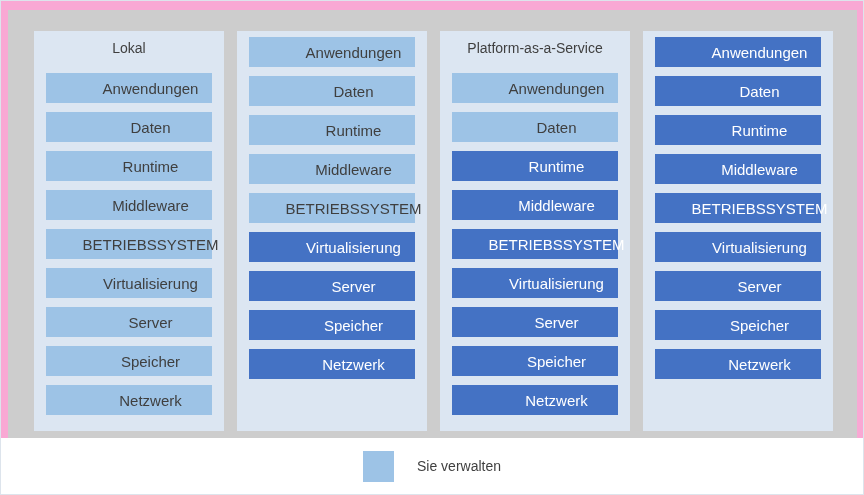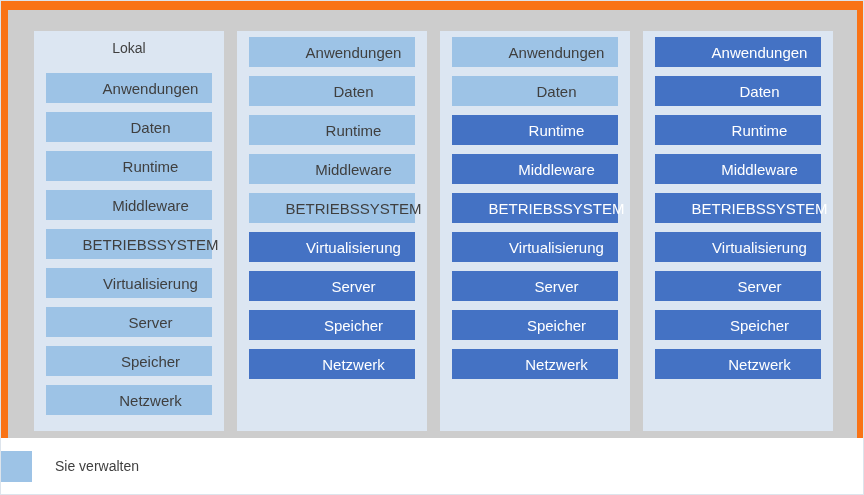--- a/index.html
+++ b/index.html
@@ -6,21 +6,21 @@
   body {
     width: 864px; height: 495px;
     font-family: "Liberation Sans", "DejaVu Sans", sans-serif;
     background: #ffffff;
     overflow: hidden;
   }
   .frame {
     position: relative;
     width: 862px; height: 493px;
     border: 1px solid #dde4ec;
-    background: #f97316;
+    background: #f9a8d4;
     box-sizing: content-box;
   }
   .board {
     position: absolute;
     left: 7px; top: 9px;
     width: 849px; height: 428px;
     background: var(--canvas-bg);
   }
   .columns {
     position: absolute;
@@ -58,21 +58,21 @@
   .cell:first-of-type { margin-top: 0; }
   .cell.you { background: var(--user); color: var(--text-dark); }
   .cell.provider { background: var(--provider); color: var(--text-light); }
   .legend {
     position: absolute;
     left: 0; top: 437px;
     width: 100%; height: 56px;
     background: #ffffff;
     display: flex;
     align-items: center;
-    justify-content: flex-start;
+    justify-content: center;
     gap: 46px;
   }
   .legend-item {
     display: flex;
     align-items: center;
     gap: 23px;
   }
   .swatch { width: 31px; height: 31px; display: inline-block; }
   .swatch.you { background: var(--user); }
   .swatch.provider { background: var(--provider); }
@@ -105,20 +105,21 @@
           <div class="cell you">Daten</div>
           <div class="cell you">Runtime</div>
           <div class="cell you">Middleware</div>
           <div class="cell you">BETRIEBSSYSTEM</div>
           <div class="cell provider">Virtualisierung</div>
           <div class="cell provider">Server</div>
           <div class="cell provider">Speicher</div>
           <div class="cell provider">Netzwerk</div>
         </section>
         <section class="column">
+          <div class="column-title">Platform-as-a-Service</div>
           <div class="cell you">Anwendungen</div>
           <div class="cell you">Daten</div>
           <div class="cell provider">Runtime</div>
           <div class="cell provider">Middleware</div>
           <div class="cell provider">BETRIEBSSYSTEM</div>
           <div class="cell provider">Virtualisierung</div>
           <div class="cell provider">Server</div>
           <div class="cell provider">Speicher</div>
           <div class="cell provider">Netzwerk</div>
         </section>

